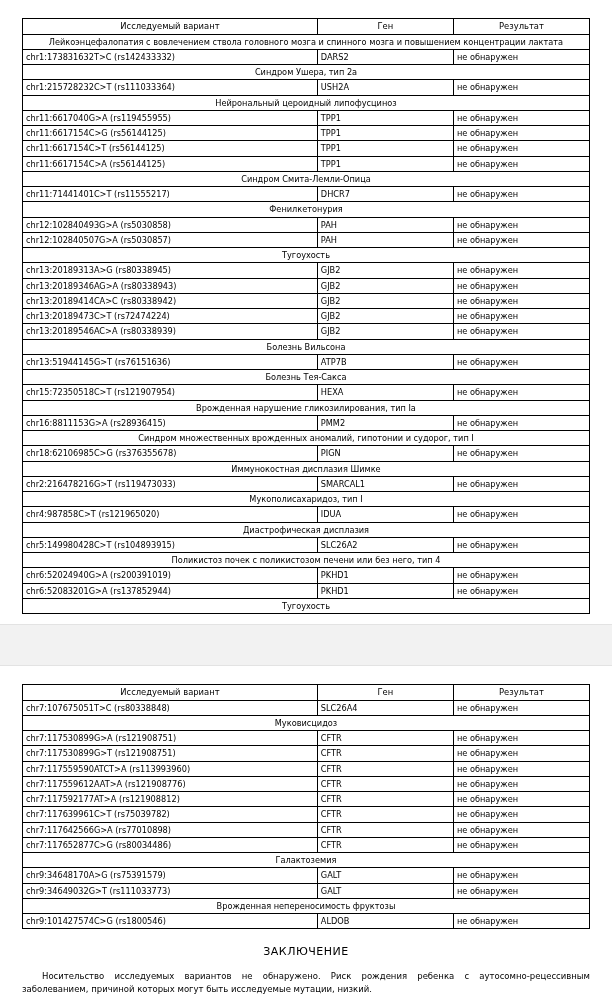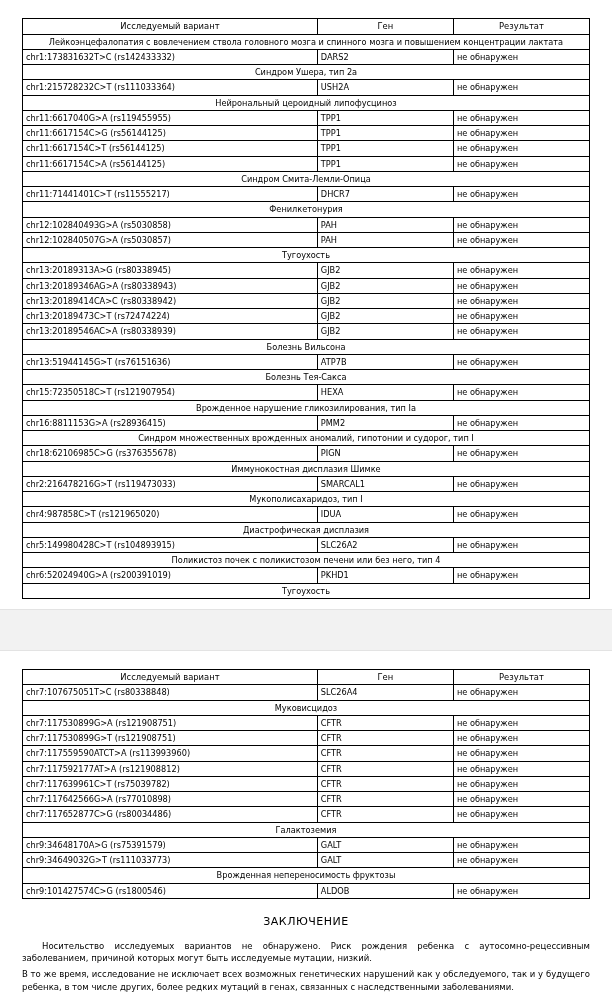--- a/index.html
+++ b/index.html
@@ -195,21 +195,21 @@
           </tr>
           <tr>
             <td class="section" colspan="3">Болезнь Тея-Сакса</td>
           </tr>
           <tr>
             <td class="variant">chr15:72350518C&gt;T (rs121907954)</td>
             <td class="gene">HEXA</td>
             <td class="result">не обнаружен</td>
           </tr>
           <tr>
-            <td class="section" colspan="3">Врожденное нарушение гликозилирования, тип Ia</td>
+            <td class="section" colspan="3">Врожденная нарушение гликозилирования, тип Ia</td>
           </tr>
           <tr>
             <td class="variant">chr16:8811153G&gt;A (rs28936415)</td>
             <td class="gene">PMM2</td>
             <td class="result">не обнаружен</td>
           </tr>
           <tr>
             <td class="section" colspan="3">Синдром множественных врожденных аномалий, гипотонии и судорог, тип I</td>
           </tr>
           <tr>
@@ -239,20 +239,25 @@
           <tr>
             <td class="variant">chr5:149980428C&gt;T (rs104893915)</td>
             <td class="gene">SLC26A2</td>
             <td class="result">не обнаружен</td>
           </tr>
           <tr>
             <td class="section" colspan="3">Поликистоз почек с поликистозом печени или без него, тип 4</td>
           </tr>
           <tr>
             <td class="variant">chr6:52024940G&gt;A (rs200391019)</td>
+            <td class="gene">PKHD1</td>
+            <td class="result">не обнаружен</td>
+          </tr>
+          <tr>
+            <td class="variant">chr6:52083201G&gt;A (rs137852944)</td>
             <td class="gene">PKHD1</td>
             <td class="result">не обнаружен</td>
           </tr>
           <tr>
             <td class="section" colspan="3">Тугоухость</td>
           </tr>
         </tbody>
     </table>
   </div>
 
@@ -290,20 +295,25 @@
             <td class="variant">chr7:117530899G&gt;T (rs121908751)</td>
             <td class="gene">CFTR</td>
             <td class="result">не обнаружен</td>
           </tr>
           <tr>
             <td class="variant">chr7:117559590ATCT&gt;A (rs113993960)</td>
             <td class="gene">CFTR</td>
             <td class="result">не обнаружен</td>
           </tr>
           <tr>
+            <td class="variant">chr7:117559612AAT&gt;A (rs121908776)</td>
+            <td class="gene">CFTR</td>
+            <td class="result">не обнаружен</td>
+          </tr>
+          <tr>
             <td class="variant">chr7:117592177AT&gt;A (rs121908812)</td>
             <td class="gene">CFTR</td>
             <td class="result">не обнаружен</td>
           </tr>
           <tr>
             <td class="variant">chr7:117639961C&gt;T (rs75039782)</td>
             <td class="gene">CFTR</td>
             <td class="result">не обнаружен</td>
           </tr>
           <tr>

